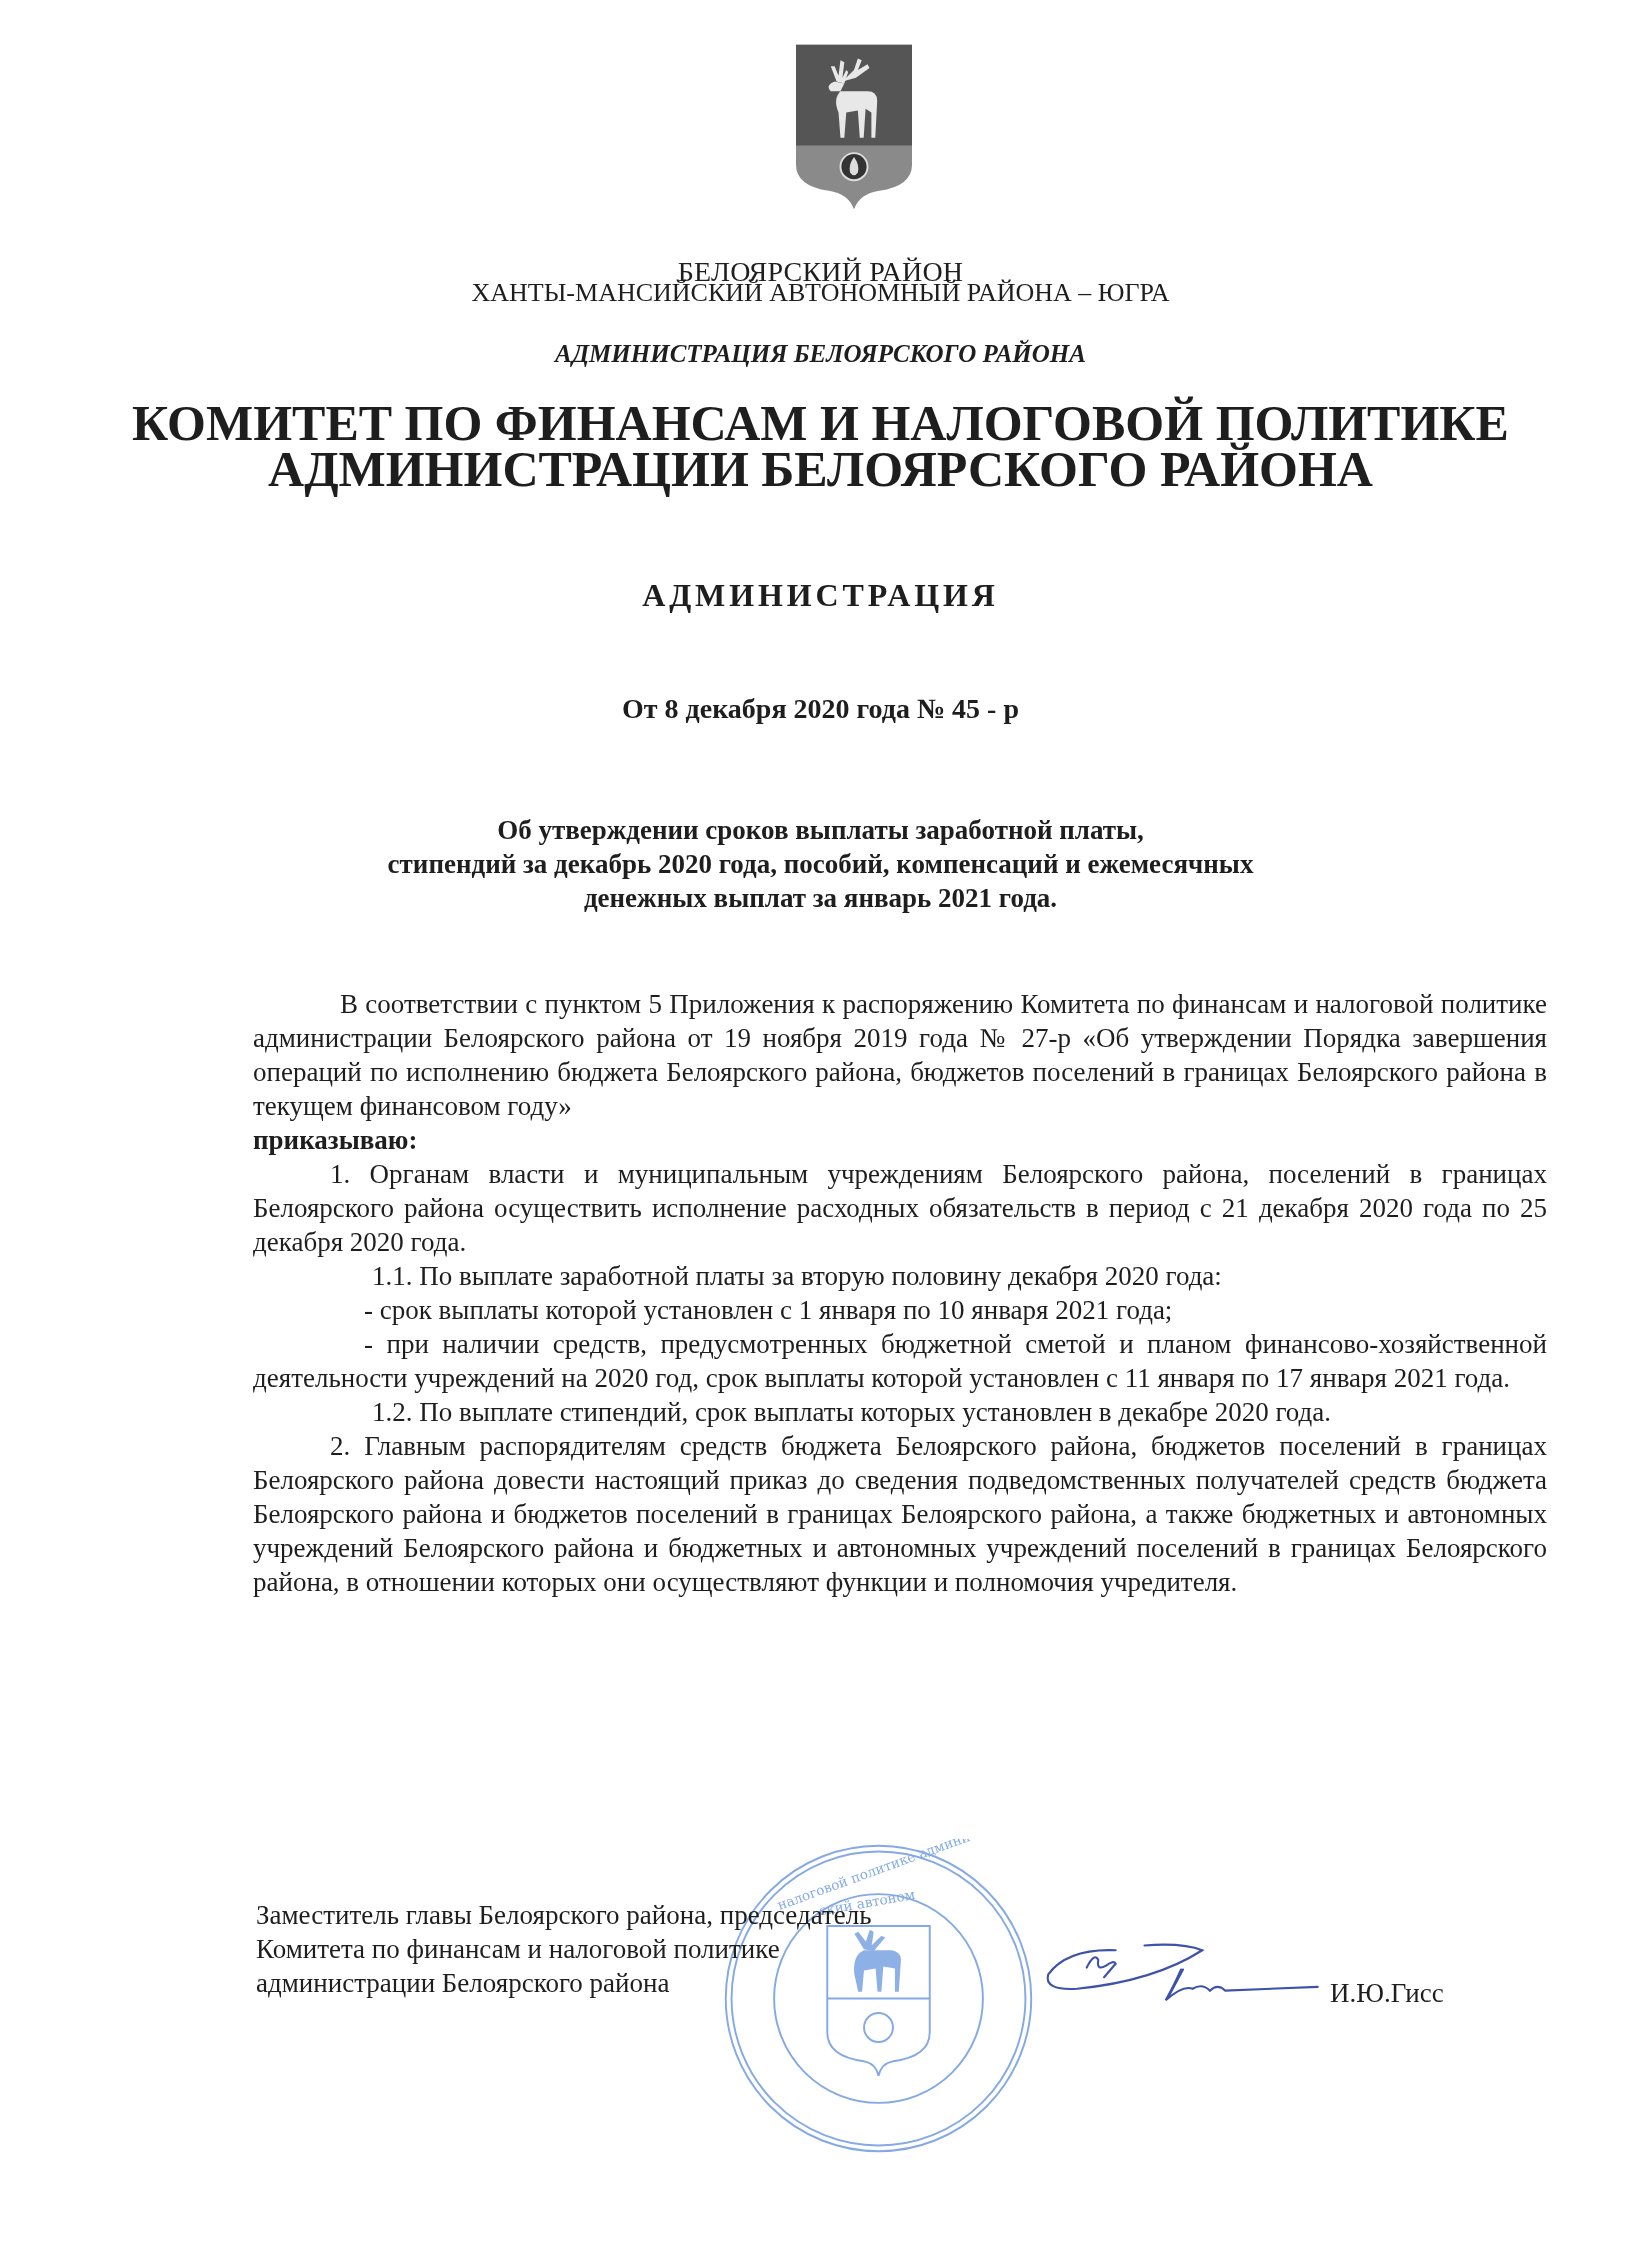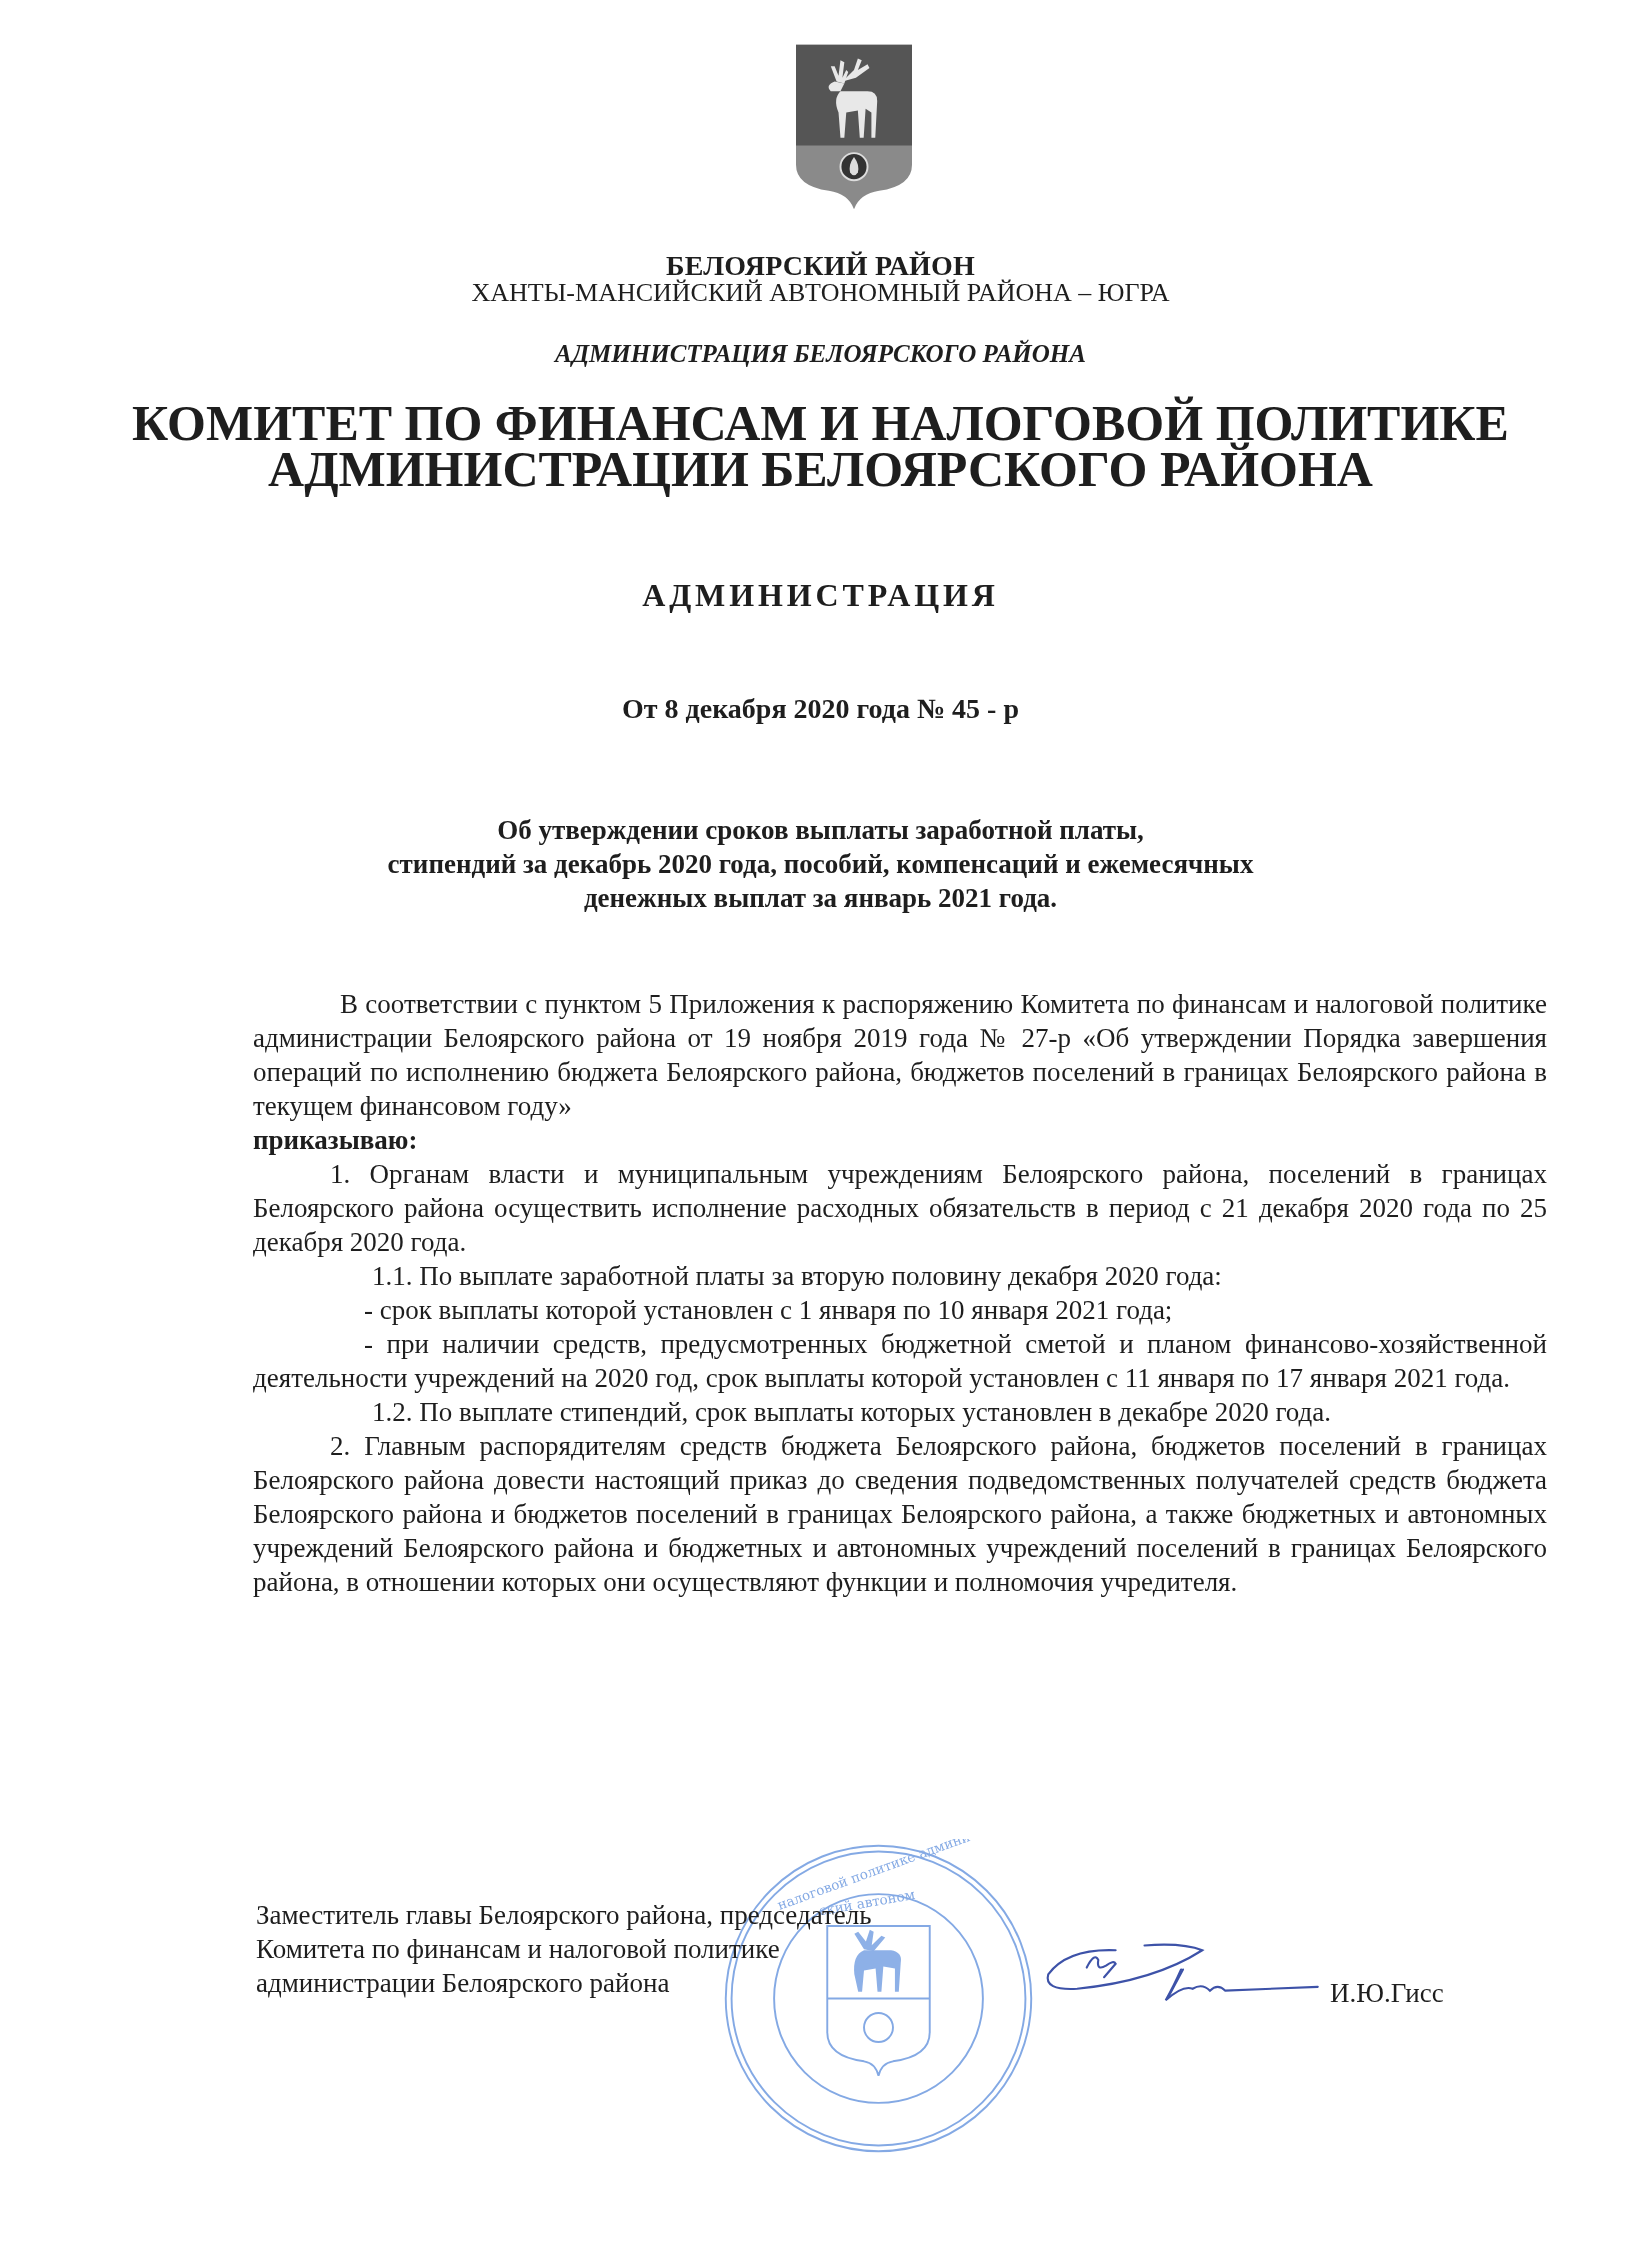--- a/index.html
+++ b/index.html
@@ -4,21 +4,21 @@
 <style>
   html, body { margin: 0; padding: 0; background: #ffffff; }
   body { width: 1641px; height: 2257px; position: relative; overflow: hidden;
          font-family: "Liberation Serif", "DejaVu Serif", serif; color: #1e1e1e; }
   .abs { position: absolute; }
   .center { left: 0; width: 1641px; text-align: center; }
 
   
   #emblem { left: 792px; top: 41px; width: 124px; height: 174px; }
 
-  .h-district { top: 250px; font-size: 28px; font-weight: bold; letter-spacing: 0.2px; }
+  .h-district { top: 256px; font-size: 28px; font-weight: normal; letter-spacing: 0.2px; }
   .h-okrug { top: 278px; font-size: 26px; }
   .h-admin { top: 340px; font-size: 25px; font-weight: bold; font-style: italic; }
   .h-committee { top: 400px; font-size: 50px; font-weight: bold; line-height: 46px; }
   .h-order { top: 577px; font-size: 32px; font-weight: bold; letter-spacing: 3.9px; }
   .h-date { top: 693px; font-size: 28px; font-weight: bold; }
   .h-subject { top: 813px; font-size: 27px; font-weight: bold; line-height: 34px; }
 
   .body-text { left: 253px; width: 1294px; top: 987px; font-size: 27px; line-height: 34px; }
   .p { margin: 0; text-align: justify; text-align-last: left; }
   .ind1 { text-indent: 87px; }

